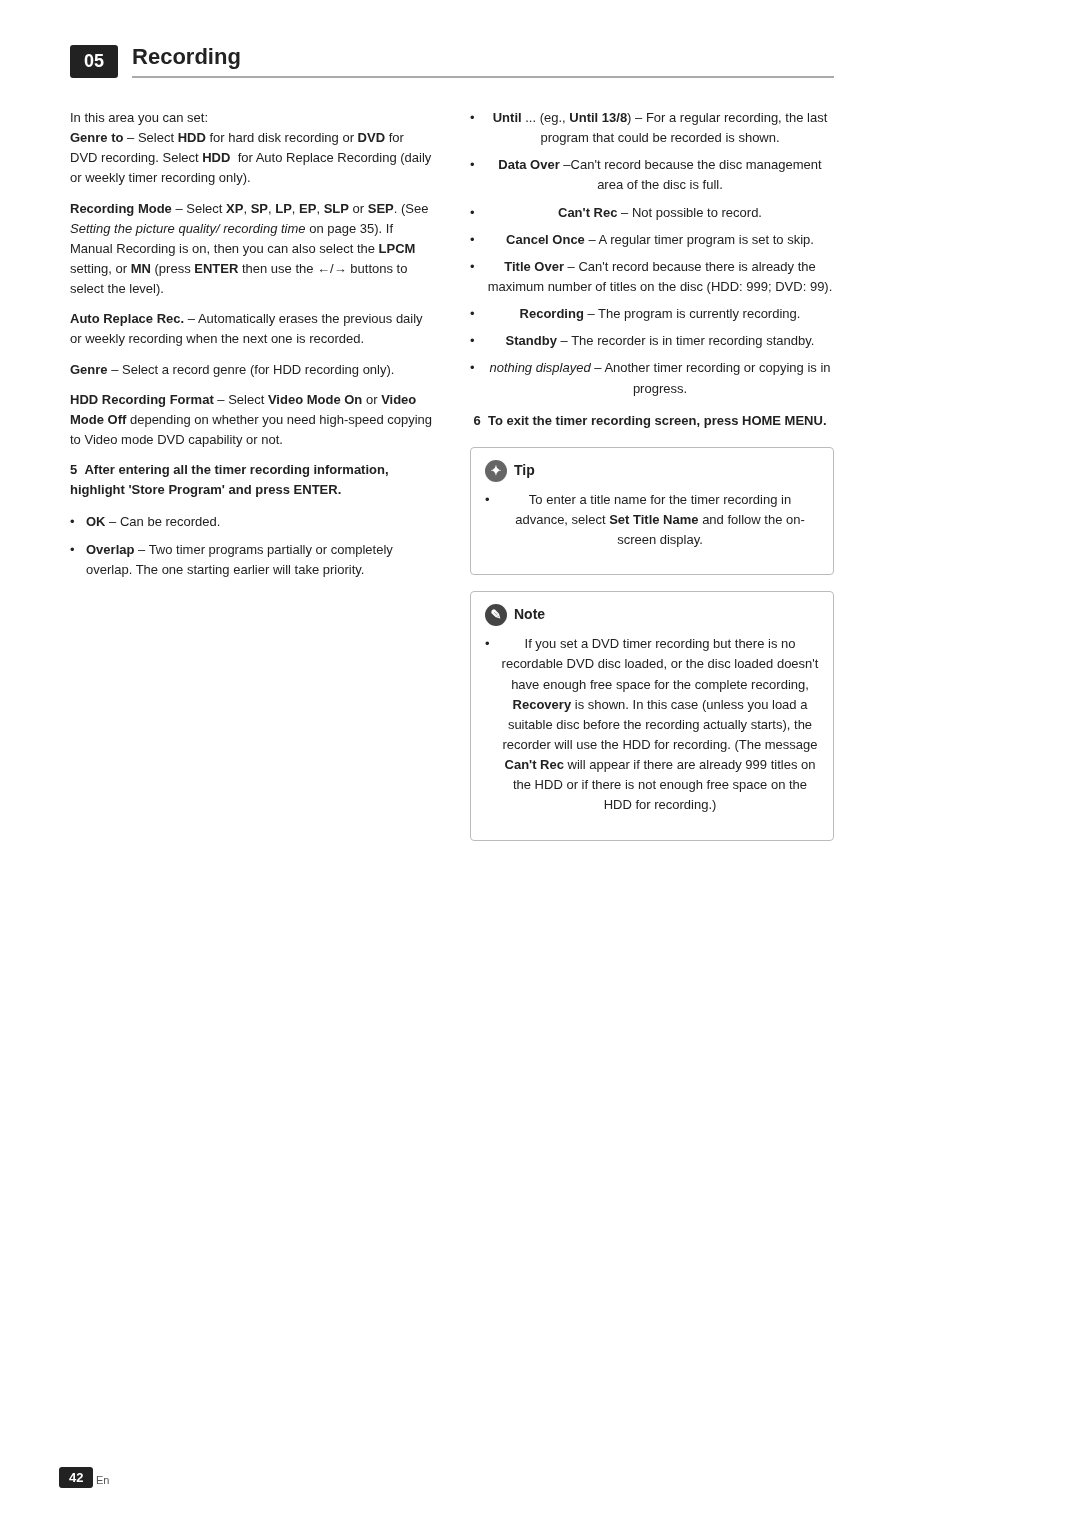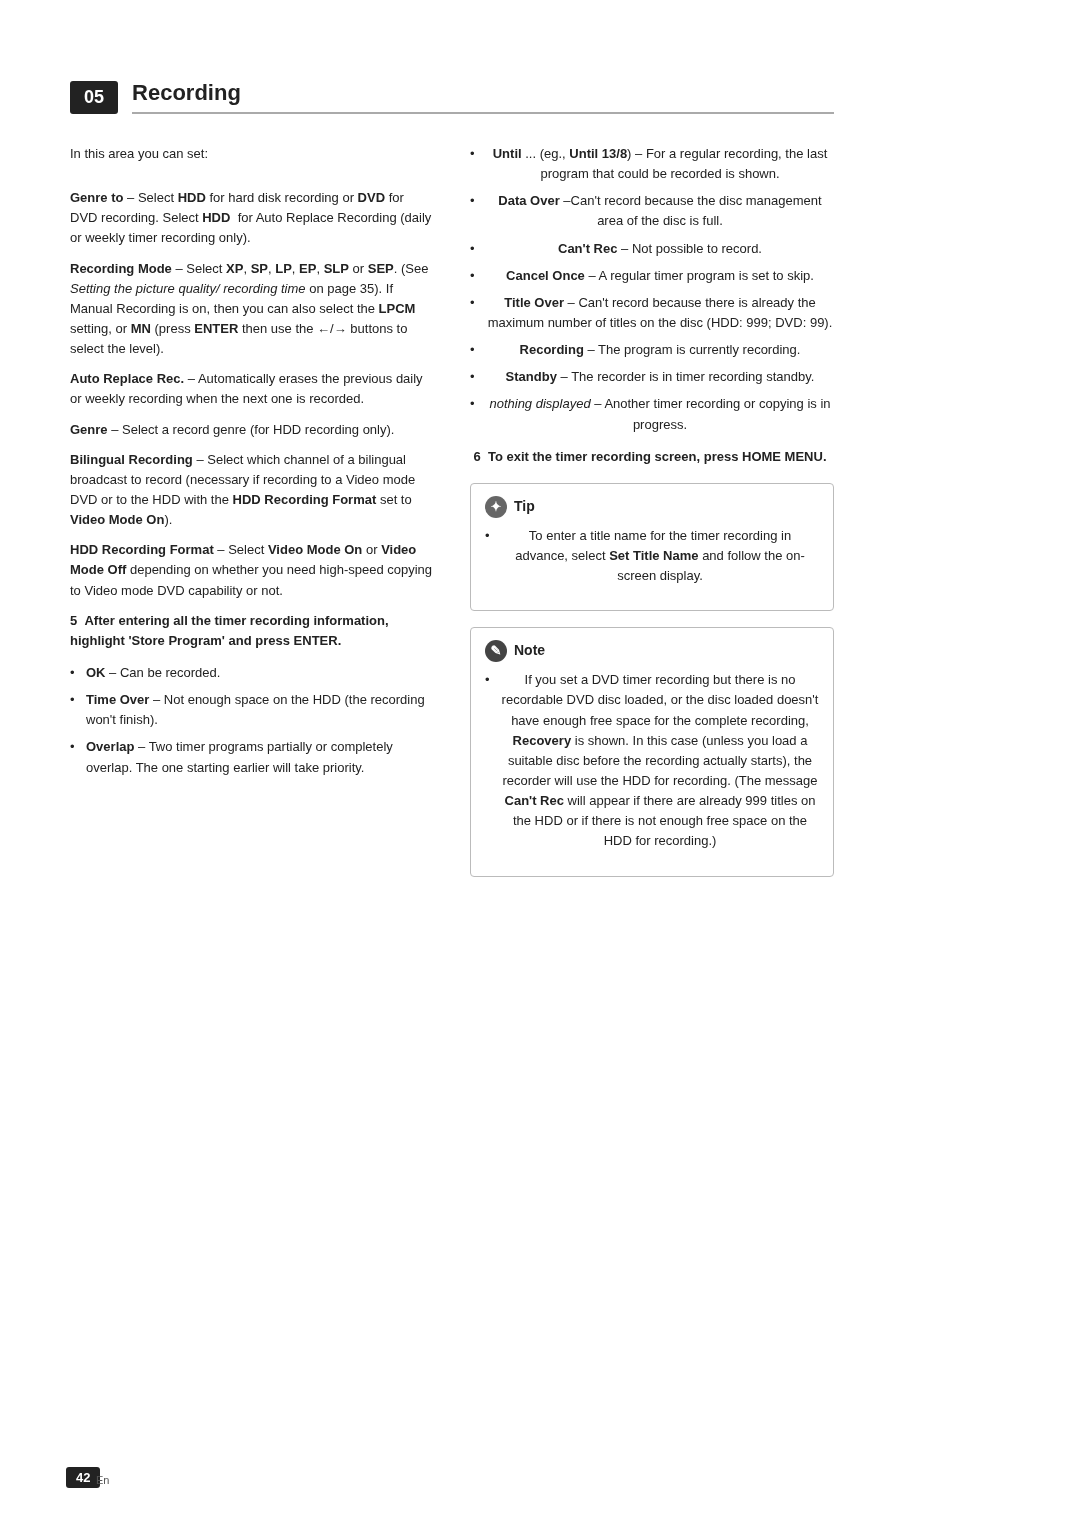--- a/index.html
+++ b/index.html
@@ -7,21 +7,21 @@
       background: #fff;
       font-family: Arial, Helvetica, sans-serif;
       font-size: 13px;
       color: #222;
       width: 1080px;
       min-height: 1528px;
     }
     .page {
       width: 904px;
       min-height: 1528px;
-      padding: 80px 70px 60px 70px;
+      padding: 44px 70px 60px 70px;
       position: relative;
     }
     .header {
       display: flex;
       align-items: center;
       margin-bottom: 30px;
     }
     .chapter-box {
       background: #222;
       color: #fff;
@@ -51,21 +51,21 @@
       text-align: center;
     }
     p {
       margin-bottom: 10px;
       line-height: 1.55;
       font-size: 13px;
     }
     b { font-weight: bold; }
     i { font-style: italic; }
     .section-intro {
-      margin-bottom: 24px;
+      margin-bottom: 0;
     }
     .bullet-list {
       list-style: none;
       padding: 0;
       margin: 0 0 12px 0;
     }
     .bullet-list li {
       padding-left: 16px;
       position: relative;
       margin-bottom: 7px;
@@ -116,21 +116,21 @@
       background: #666;
       color: #fff;
     }
     .note-icon {
       background: #444;
       color: #fff;
     }
     .page-number-box {
       position: absolute;
       bottom: 40px;
-      left: 66px;
+      left: 59px;
       background: #222;
       color: #fff;
       font-size: 13px;
       font-weight: bold;
       padding: 3px 10px;
       border-radius: 3px;
     }
     .page-en {
       position: absolute;
       bottom: 42px;
@@ -164,35 +164,31 @@
       </p>
 
       <p>
         <b>Auto Replace Rec.</b> – Automatically erases the previous daily or weekly recording when the next one is recorded.
       </p>
 
       <p>
         <b>Genre</b> – Select a record genre (for HDD recording only).
       </p>
 
-      <p>
-        <b>Bilingual Recording</b> – Select which channel of a bilingual broadcast to record (necessary if recording to a Video mode DVD or to the HDD with the <b>HDD Recording Format</b> set to <b>Video Mode On</b>).
-      </p>
 
       <p>
         <b>HDD Recording Format</b> – Select <b>Video Mode On</b> or <b>Video Mode Off</b> depending on whether you need high-speed copying to Video mode DVD capability or not.
       </p>
 
       <div class="numbered-step">
         <b>5&nbsp;&nbsp;After entering all the timer recording information, highlight 'Store Program' and press ENTER.</b>
       </div>
 
       <ul class="bullet-list">
         <li><b>OK</b> – Can be recorded.</li>
-        <li><b>Time Over</b> – Not enough space on the HDD (the recording won't finish).</li>
         <li><b>Overlap</b> – Two timer programs partially or completely overlap. The one starting earlier will take priority.</li>
       </ul>
 
     </div>
 
     <div class="col-right">
 
       <ul class="bullet-list">
         <li><b>Until</b> ... (eg., <b>Until 13/8</b>) – For a regular recording, the last program that could be recorded is shown.</li>
         <li><b>Data Over</b> –Can't record because the disc management area of the disc is full.</li>

